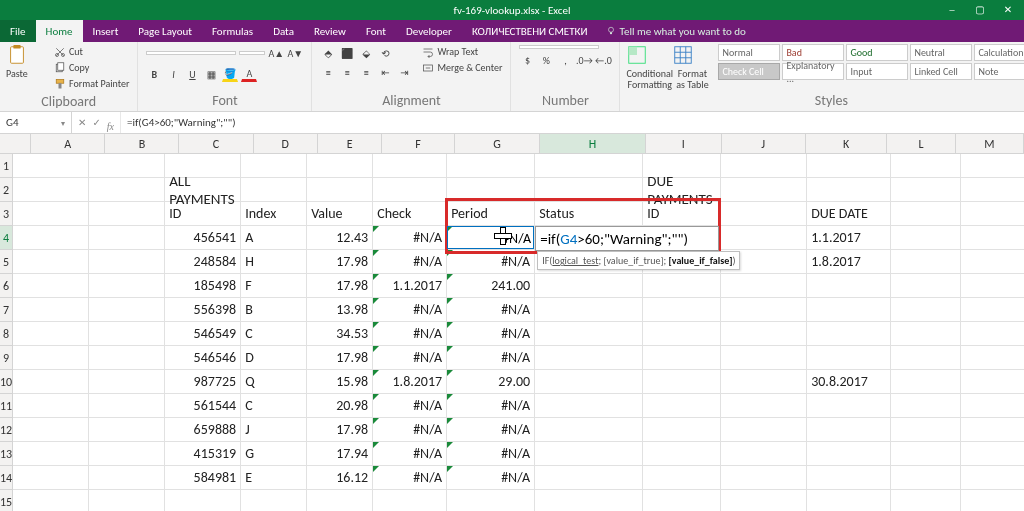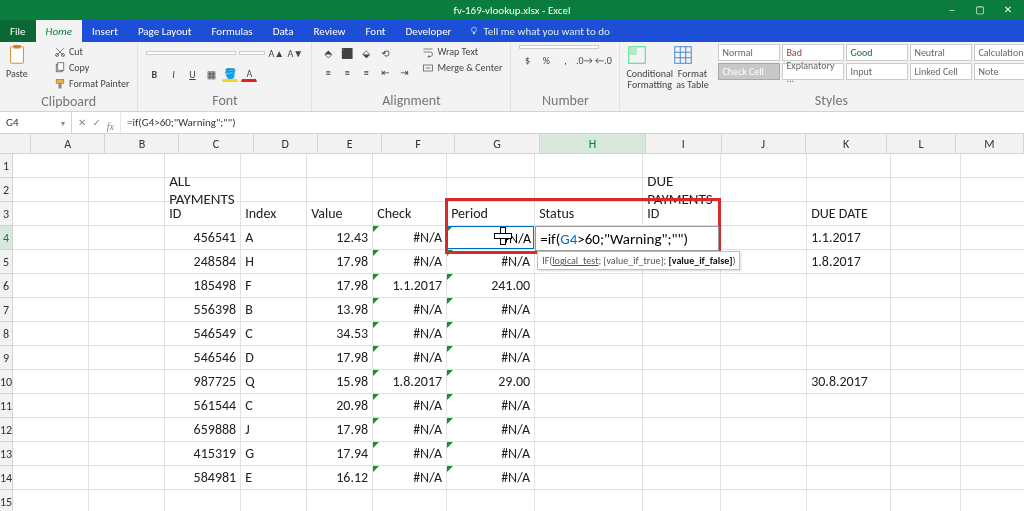--- a/index.html
+++ b/index.html
@@ -8,24 +8,24 @@
   
   .titlebar {
     height: 20px; background: #0a7d3e; color: #fff;
     display: flex; justify-content: center; align-items: center;
     font-size: 11px; position: relative;
   }
   .titlebar .win-controls { position: absolute; right: 2px; top: 0; display: flex; }
   .titlebar .win-controls span { width: 28px; text-align: center; font-size: 10px; line-height: 20px; }
 
   
-  .tabs { height: 22px; background: #1d4ed8; display: flex; align-items: stretch; font-size: 11px; color: #fff; }
+  .tabs { height: 22px; background: #701a75; display: flex; align-items: stretch; font-size: 11px; color: #fff; }
   .tabs .tab { padding: 0 10px; display: flex; align-items: center; cursor: pointer; }
   .tabs .tab.file { background: #0b6835; }
-  .tabs .tab.active { background: #f3f3f3; color: #0a7d3e; font-style: italic; }
+  .tabs .tab.active { background: #f3f3f3; color: #0a7d3e; }
   .tabs .tell { margin-left: 8px; color: #d7efe0; display: flex; align-items: center; gap: 4px; }
   .tabs .tell svg { width: 10px; height: 10px; fill: #d7efe0; }
 
   
   .ribbon { height: 70px; background: #f3f3f3; border-bottom: 1px solid #d4d4d4; display: flex; font-size: 10px; color: #444; }
   .group { border-right: 1px solid #e1e1e1; padding: 2px 6px 0 6px; display: flex; flex-direction: column; justify-content: space-between; }
   .group-body { display: flex; gap: 6px; align-items: flex-start; }
   .group-label { text-align: center; font-size: 14px; color: #777; padding: 2px 0; }
   .btn-col { display: flex; flex-direction: column; gap: 1px; }
   .btn-row { display: flex; align-items: center; gap: 3px; white-space: nowrap; padding: 1px 2px; }
@@ -114,20 +114,21 @@
 <div class="tabs">
   <div class="tab file">File</div>
   <div class="tab active">Home</div>
   <div class="tab">Insert</div>
   <div class="tab">Page Layout</div>
   <div class="tab">Formulas</div>
   <div class="tab">Data</div>
   <div class="tab">Review</div>
   <div class="tab">Font</div>
   <div class="tab">Developer</div>
+  <div class="tab">КОЛИЧЕСТВЕНИ СМЕТКИ</div>
   <div class="tell">
     <svg viewBox="0 0 16 16">
         <circle cx="8" cy="6" r="4" fill="none" stroke="#d7efe0"></circle>
         <rect x="6.5" y="10" width="3" height="3" fill="#d7efe0"></rect>
       </svg>
     <span>Tell me what you want to do</span>
   </div>
 </div>
 
 <div class="ribbon">

